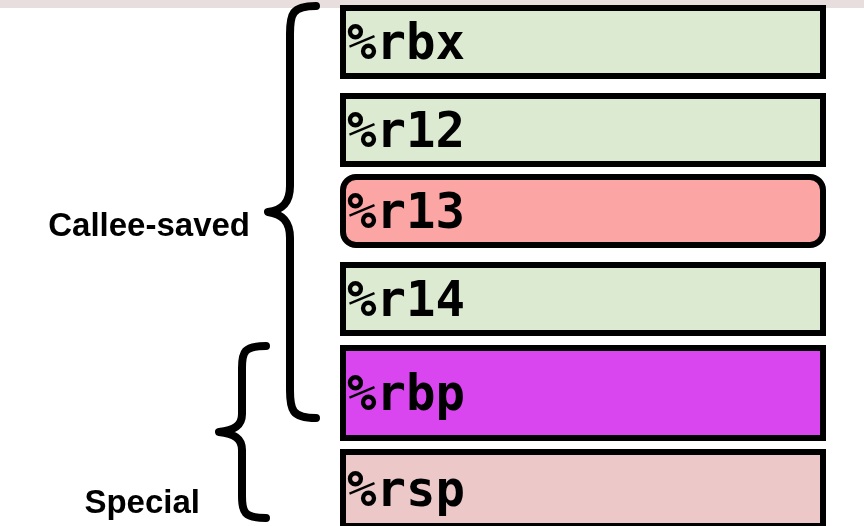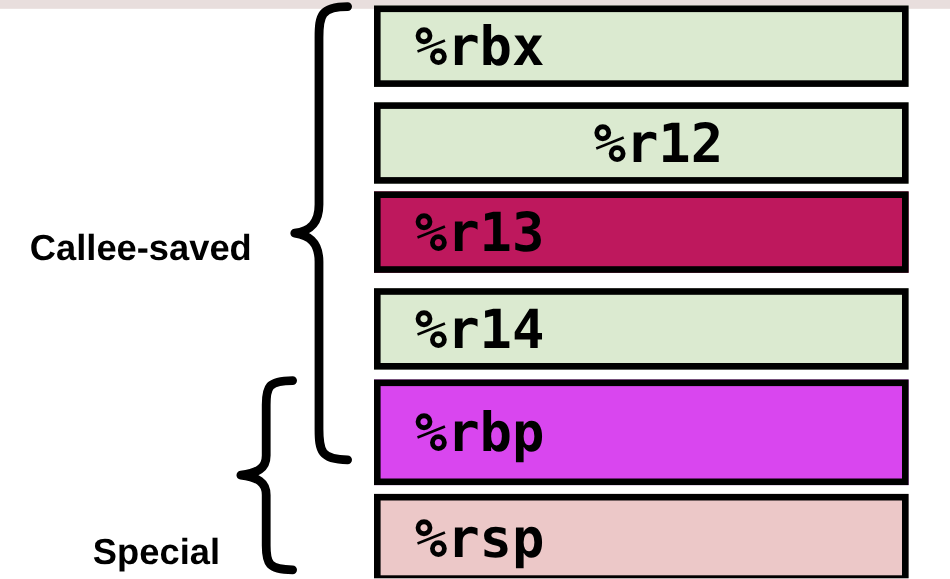--- a/index.html
+++ b/index.html
@@ -37,37 +37,36 @@
     display: flex;
     align-items: center;
   }
   .reg-label {
     font-family: "DejaVu Sans Mono", "Liberation Mono", monospace;
     font-weight: bold;
     font-size: 49px;
     line-height: 1;
     color: #000000;
     letter-spacing: 0px;
-    padding-left: 20px;
+    padding-left: 1px;
     white-space: pre;
-    margin-left: 11px;
   }
   
   .group-label {
     position: absolute;
     font-family: "Liberation Sans", sans-serif;
     font-weight: bold;
     color: #000000;
     white-space: pre;
   }
   #callee-label {
     left: 6px;
     top: 128px;
     width: 244px;
-    text-align: center;
+    text-align: right;
     font-size: 33px;
     line-height: 1.18;
   }
   #special-label {
     left: 20px;
     top: 405px;
     width: 180px;
     text-align: right;
     font-size: 33px;
     line-height: 1.18;
@@ -112,25 +111,25 @@
              C 30 88, 22 92, 7 94
              C 22 96, 30 100, 30 112
              L 30 158
              C 30 174, 32 180, 54 180" fill="none" stroke="#000000" stroke-width="8" stroke-linecap="round" stroke-linejoin="round"></path>
   </svg>
 
   <div class="reg-box" style="top:5px; height:74px; background:#dbead0;">
     <span class="reg-label">%rbx</span>
   </div>
 
-  <div class="reg-box" style="top:93px; height:74px; background:#dbead0;justify-content:center;">
+  <div class="reg-box" style="top:93px; height:74px; background:#dbead0;">
     <span class="reg-label">%r12</span>
   </div>
 
-  <div class="reg-box" style="top:174px; height:74px; background:#be185d;">
+  <div class="reg-box" style="top:174px; height:74px; background:#fca5a5;border-radius:16px;">
     <span class="reg-label">%r13</span>
   </div>
 
   <div class="reg-box" style="top:262px; height:74px; background:#dbead0;align-items:center;">
     <span class="reg-label">%r14</span>
   </div>
 
   <div class="reg-box" style="top:345px; height:96px; background:#d946ef;">
     <span class="reg-label">%rbp</span>
   </div>

